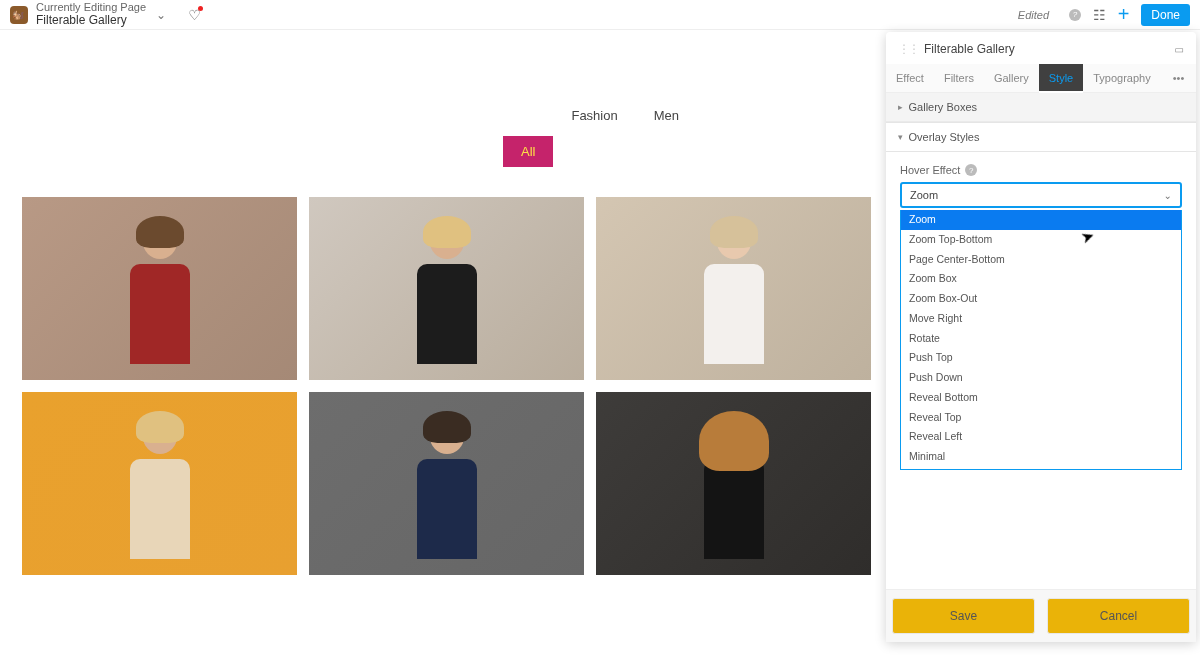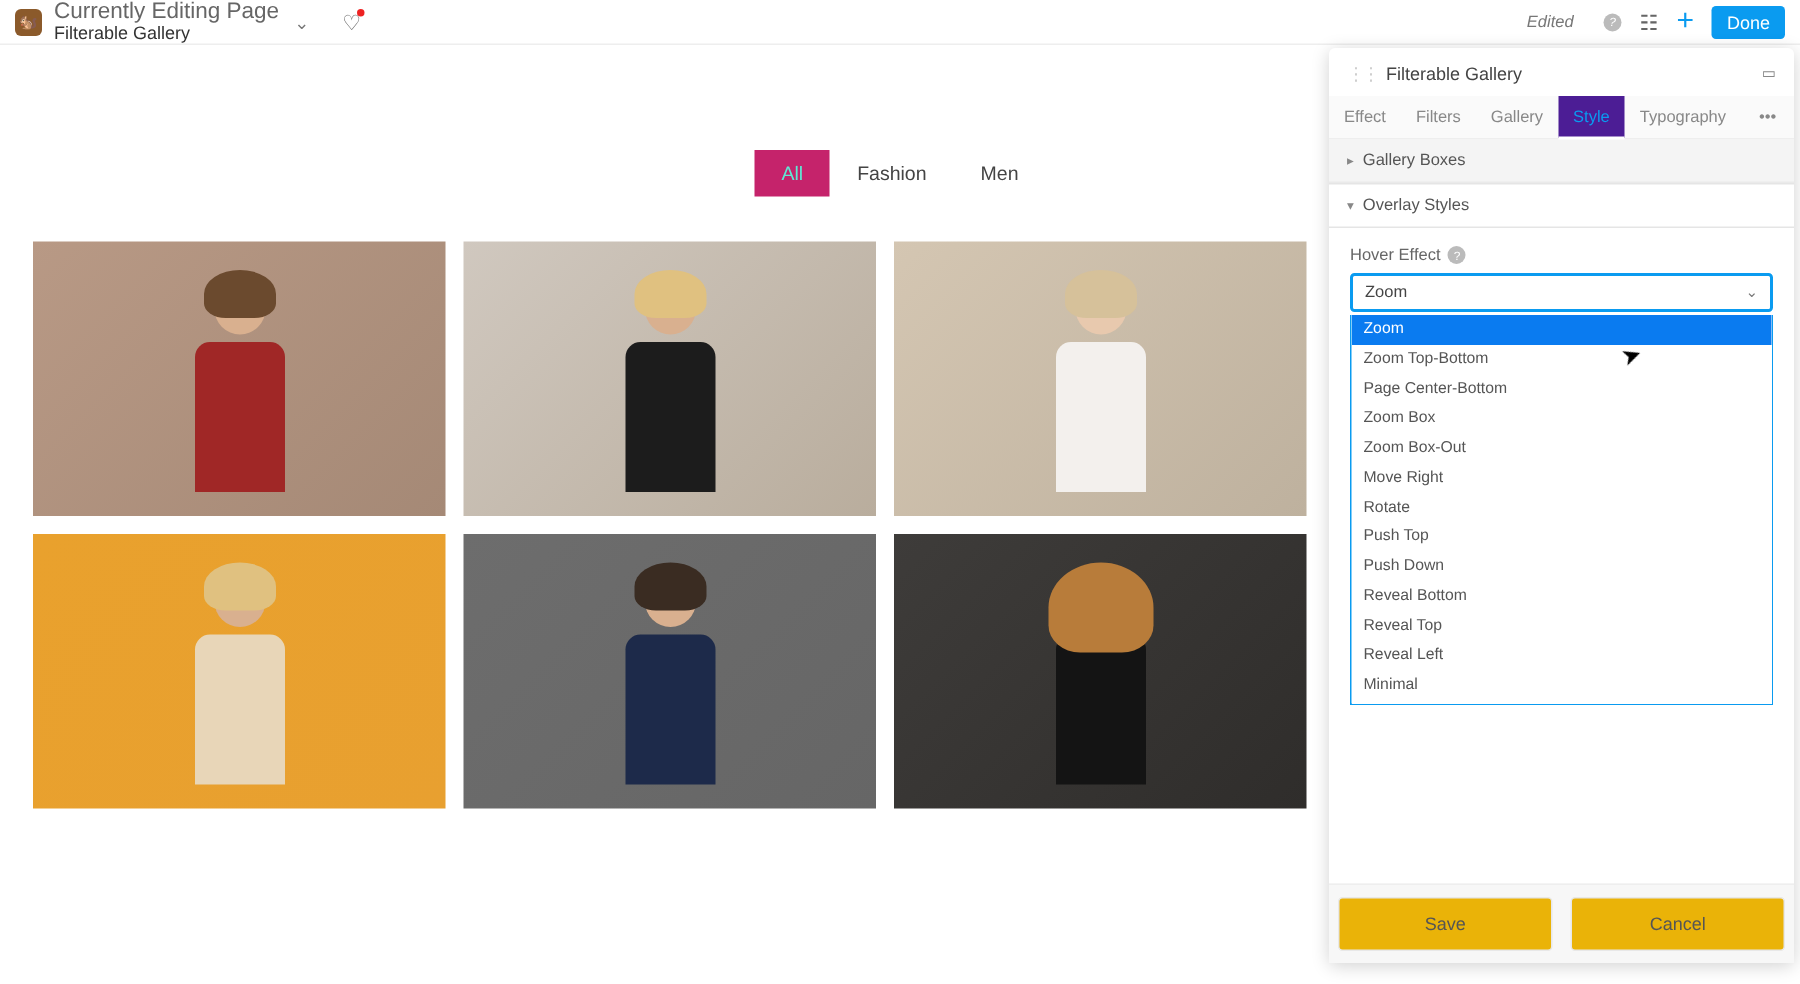--- a/index.html
+++ b/index.html
@@ -1,39 +1,39 @@
 <!DOCTYPE html>
 <html><head>
 <meta charset="utf-8">
 <style>
 * { box-sizing: border-box; margin: 0; padding: 0; }
 body { font-family: -apple-system, BlinkMacSystemFont, "Segoe UI", Arial, sans-serif; font-size: 12px; color: #333; background: #fff; width: 1200px; height: 656px; overflow: hidden; position: relative; }
 
 
 .topbar { height: 30px; display: flex; align-items: center; padding: 0 10px; border-bottom: 1px solid #eee; }
 .logo { width: 18px; height: 18px; background: #8b5a2b; border-radius: 4px; margin-right: 8px; display:flex; align-items:center; justify-content:center; font-size:10px;}
-.page-label { font-size: 15px; color: #666; line-height: 1; }
+.page-label { font-size: 11px; color: #666; line-height: 1; }
 .page-title { font-size: 12px; color: #333; font-weight: 500; }
 .page-titles { display:flex; flex-direction:column; }
 .chev { margin-left: 10px; color:#777; font-size:12px; }
 .bell { margin-left: 22px; position:relative; color:#666; font-size:14px; }
 .bell::after { content:''; position:absolute; top:-1px; right:-2px; width:5px; height:5px; background:#e22; border-radius:50%; }
 .top-right { margin-left:auto; display:flex; align-items:center; gap:12px; }
 .edited { font-style: italic; color: #777; font-size: 11px; display:flex; align-items:center; gap:20px;justify-content:flex-end;}
 .icon-btn { color:#666; font-size:14px; cursor:pointer; }
 .plus { color:#0a9bf0; font-size:20px; font-weight:300; }
 .done { background:#0a9bf0; color:#fff; padding:4px 10px; border-radius:3px; font-size:12px; }
 
 
 .main { position:absolute; top:30px; left:0; right:0; bottom:0; }
 
 
 .filters { display:flex; justify-content:center; gap:0; margin-top:70px; }
 .filter-tab { padding:8px 18px; font-size:13px; color:#444; cursor:pointer; font-weight:500; }
-.filter-tab.active { background:#c5236b; color:#5eead4; }
+.filter-tab.active { background:#c5236b; color:#fde047;margin-top:36px; }
 
 
 .gallery { display:grid; grid-template-columns: repeat(3, 275px); gap:12px; margin:30px 0 0 22px; }
 .gitem { width:275px; height:183px; background:#ccc; position:relative; overflow:hidden; }
 .gitem.i1 { background: linear-gradient(135deg,#b89985 0%,#a58976 100%); }
 .gitem.i2 { background: linear-gradient(135deg,#d0c8bf 0%,#b9ad9d 100%); }
 .gitem.i3 { background: linear-gradient(135deg,#d4c6b2 0%,#beb19e 100%); }
 .gitem.i4 { background: linear-gradient(135deg,#e9a12d 0%,#e8a030 100%); }
 .gitem.i5 { background: linear-gradient(135deg,#6d6d6d 0%,#666 100%); }
 .gitem.i6 { background: linear-gradient(135deg,#3e3c3a 0%,#2f2d2b 100%); }
@@ -55,21 +55,21 @@
 
 
 .panel { position:absolute; top:2px; right:4px; width:310px; height:610px; background:#fff; box-shadow:0 2px 12px rgba(0,0,0,0.18); border-radius:4px; display:flex; flex-direction:column; }
 .panel-head { padding:10px 12px 8px 12px; display:flex; align-items:center; }
 .drag { color:#ccc; margin-right:6px; font-size:12px; letter-spacing:-2px;}
 .panel-title { font-size:12px; color:#444; font-weight:500; }
 .panel-max { margin-left:auto; color:#888; font-size:10px; }
 
 .tabs { display:flex; border-bottom:1px solid #eee; background:#fafafa;}
 .tab { padding:8px 10px; font-size:11px; color:#888; cursor:pointer; position:relative; }
-.tab.active { color:#0a9bf0; background:#4c1d95; }
+.tab.active { color:#0a9bf0; background:#404040; }
 .tab.active::after { content:''; position:absolute; left:0; right:0; bottom:-1px; height:2px; background:#fff; }
 .tab.dots { margin-left:auto; padding:8px 12px; }
 
 .section { padding:8px 12px; font-size:11px; color:#555; display:flex; align-items:center; gap:6px; background:#f4f4f4; border-bottom:1px solid #eaeaea;}
 .section .arr { font-size:9px; color:#888;}
 .section.active { background:#fff; border:1px solid #e5e5e5; border-left:none; border-right:none;}
 
 .content { padding:12px 14px; }
 .field-label { font-size:11px; color:#666; display:flex; align-items:center; gap:5px; margin-bottom:6px;}
 .help { width:12px; height:12px; border-radius:50%; background:#bbb; color:#fff; font-size:8px; display:inline-flex; align-items:center; justify-content:center; }

